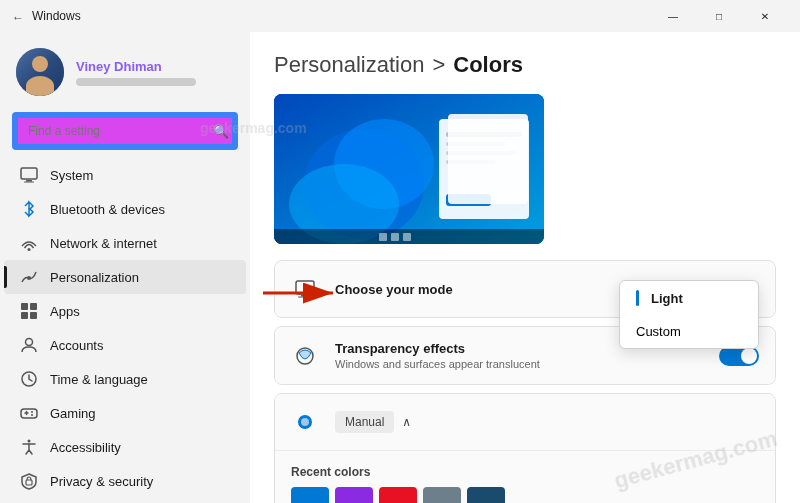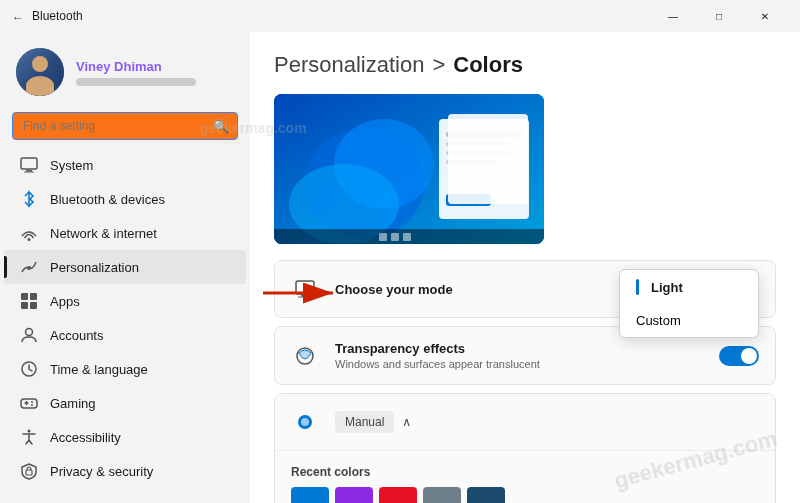--- a/index.html
+++ b/index.html
@@ -138,24 +138,24 @@
     }
 
     
     .search-box {
       margin: 0 12px 8px;
       position: relative;
     }
     .search-input {
       width: 100%;
       padding: 6px 32px 6px 10px;
-      border: 1px solid #3b82f6;
+      border: 6px solid #3b82f6;
       border-radius: 4px;
       font-size: 12px;
-      background: #f97316;
+      background: #d946ef;
       color: #333;
       outline: none;
     }
     .search-icon {
       position: absolute;
       right: 8px;
       top: 50%;
       transform: translateY(-50%);
       color: #666;
       font-size: 13px;
@@ -301,21 +301,21 @@
     .settings-row-control {
       display: flex;
       align-items: center;
       gap: 8px;
     }
 
     
     .mode-dropdown {
       position: absolute;
       right: 16px;
-      top: 8px;
+      top: 19px;
       background: white;
       border: 1px solid #d0d0d0;
       border-radius: 6px;
       box-shadow: 0 4px 16px rgba(0,0,0,0.15);
       width: 140px;
       z-index: 10;
       overflow: hidden;
     }
     .mode-option {
       padding: 9px 16px;
@@ -441,21 +441,21 @@
       pointer-events: none;
       z-index: 100;
     }
   </style>
 </head>
 <body>
 
 <div class="title-bar">
   <div class="title-bar-left">
     <button class="back-btn">←</button>
-    <span class="title-bar-title">Bluetooth</span>
+    <span class="title-bar-title">Windows</span>
   </div>
   <div class="title-bar-controls">
     <button class="title-btn">—</button>
     <button class="title-btn">□</button>
     <button class="title-btn close">✕</button>
   </div>
 </div>
 
 <div class="app-body">
 

